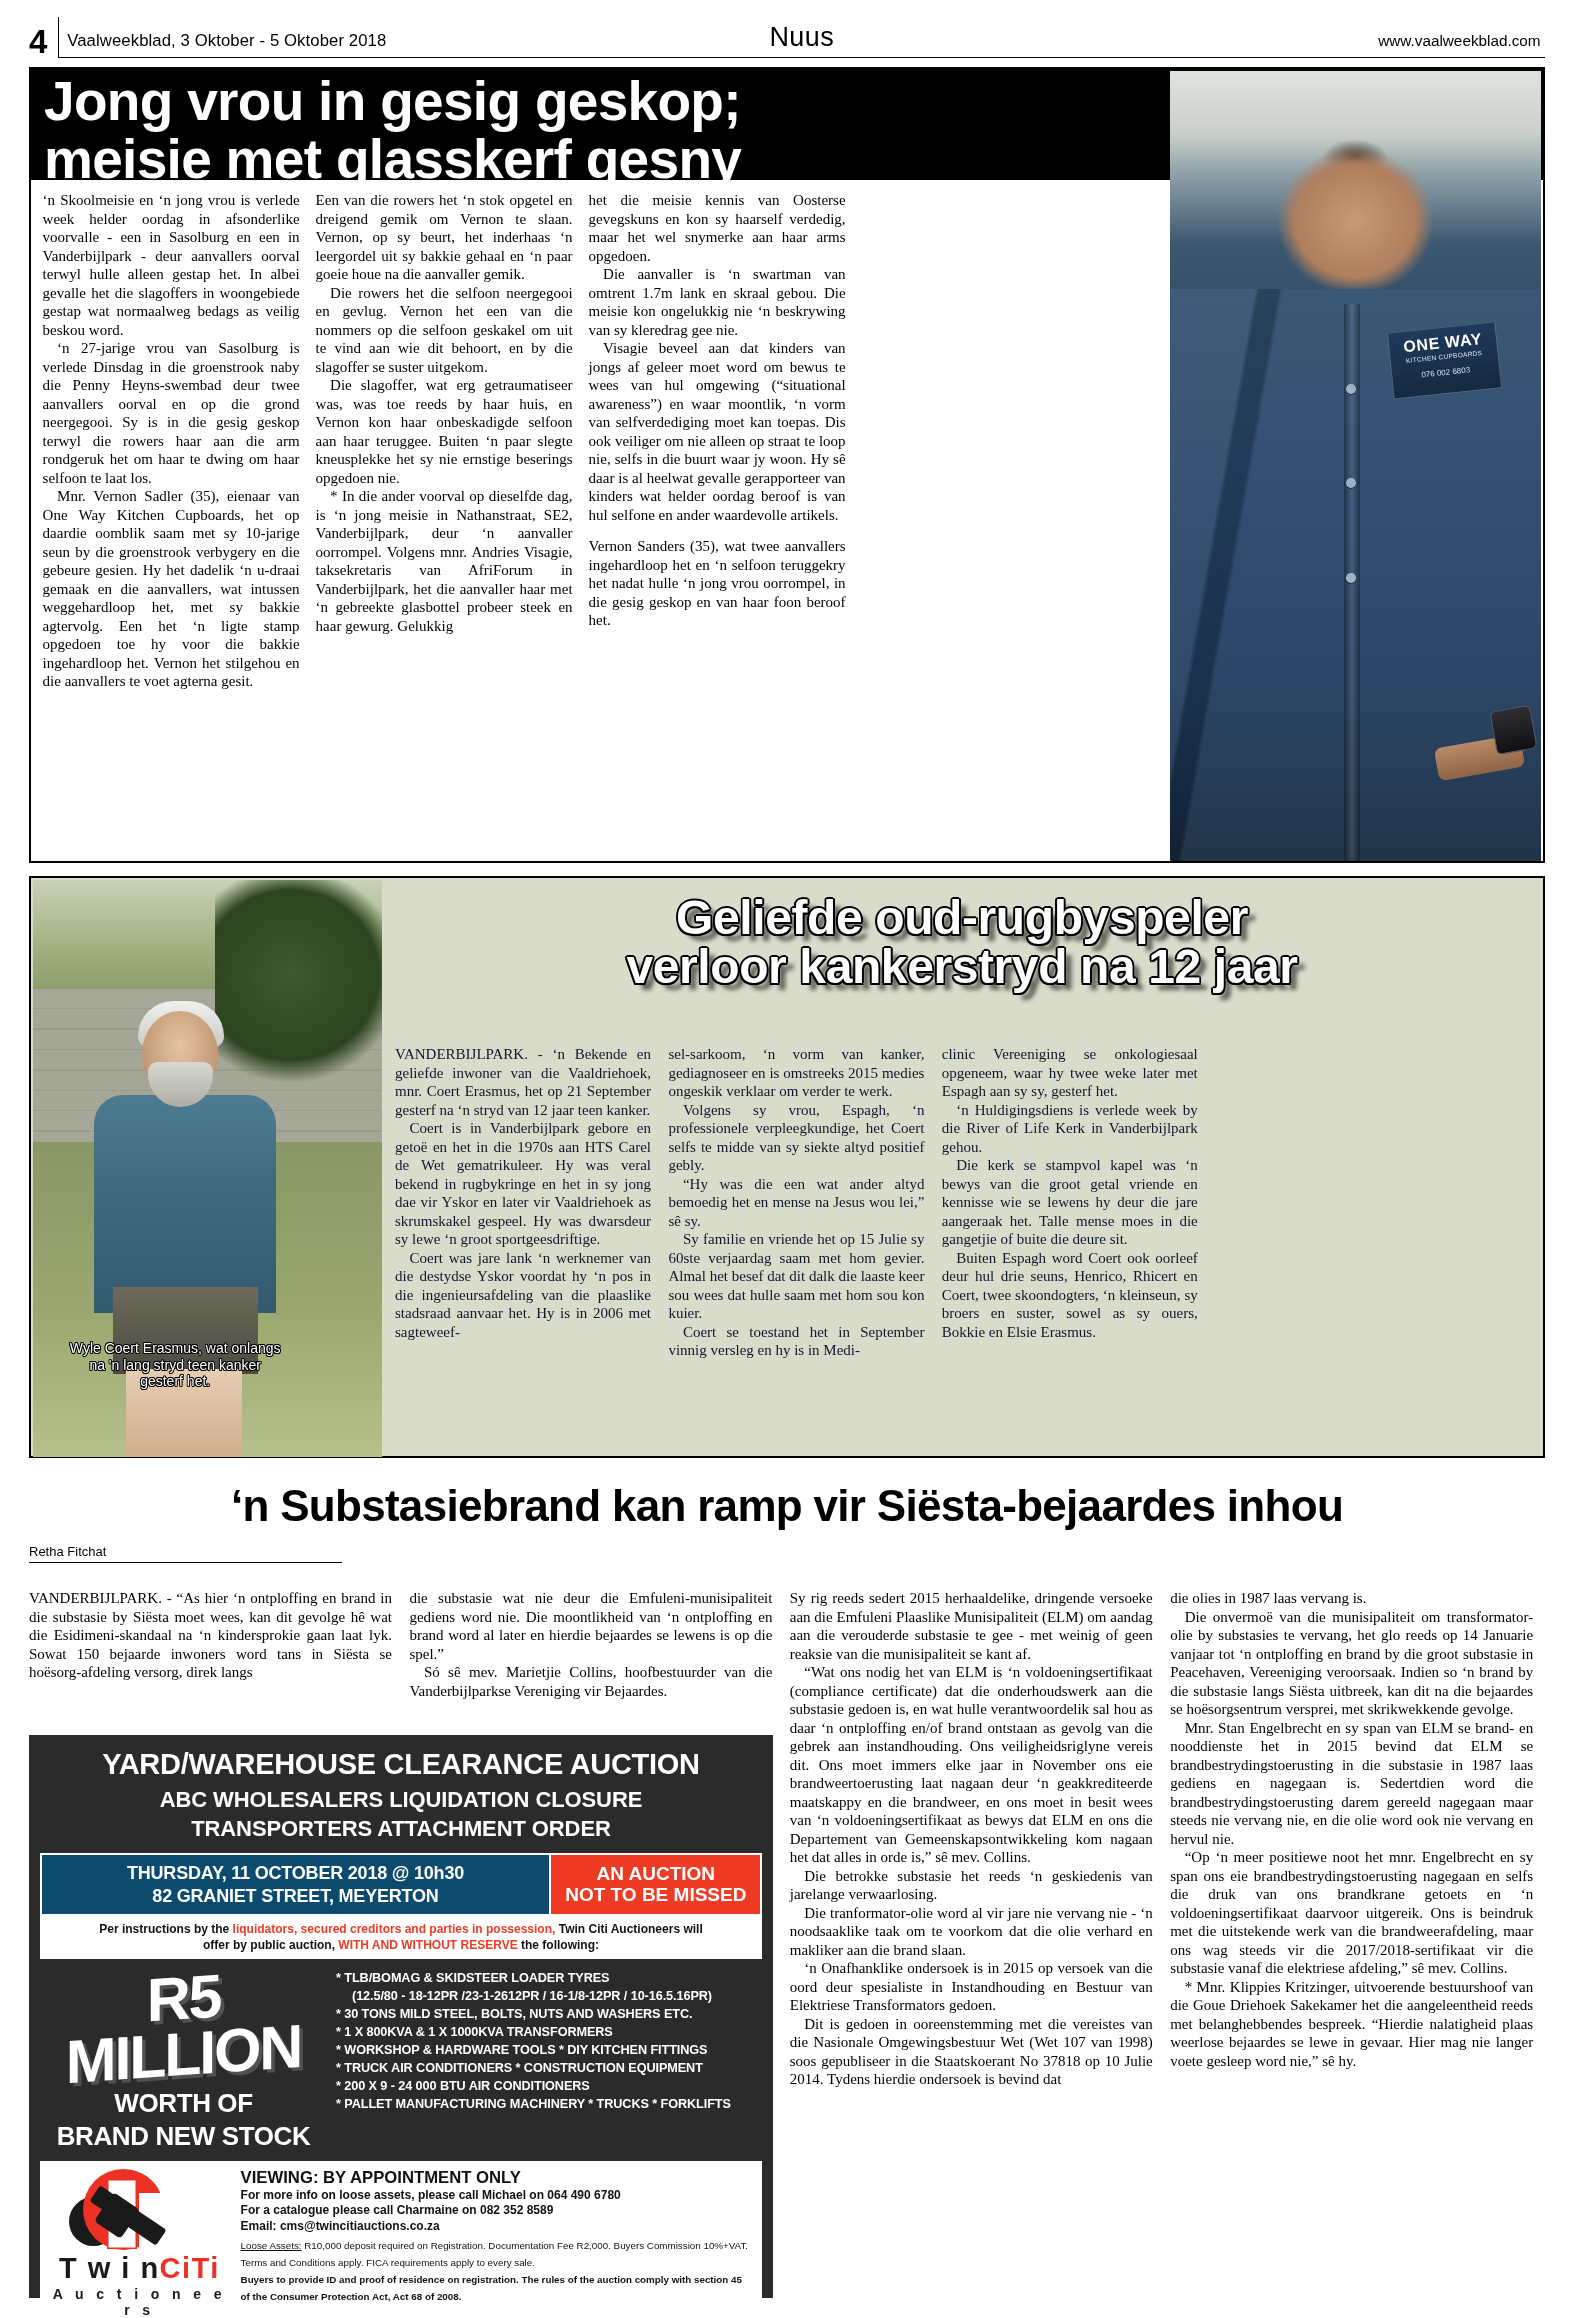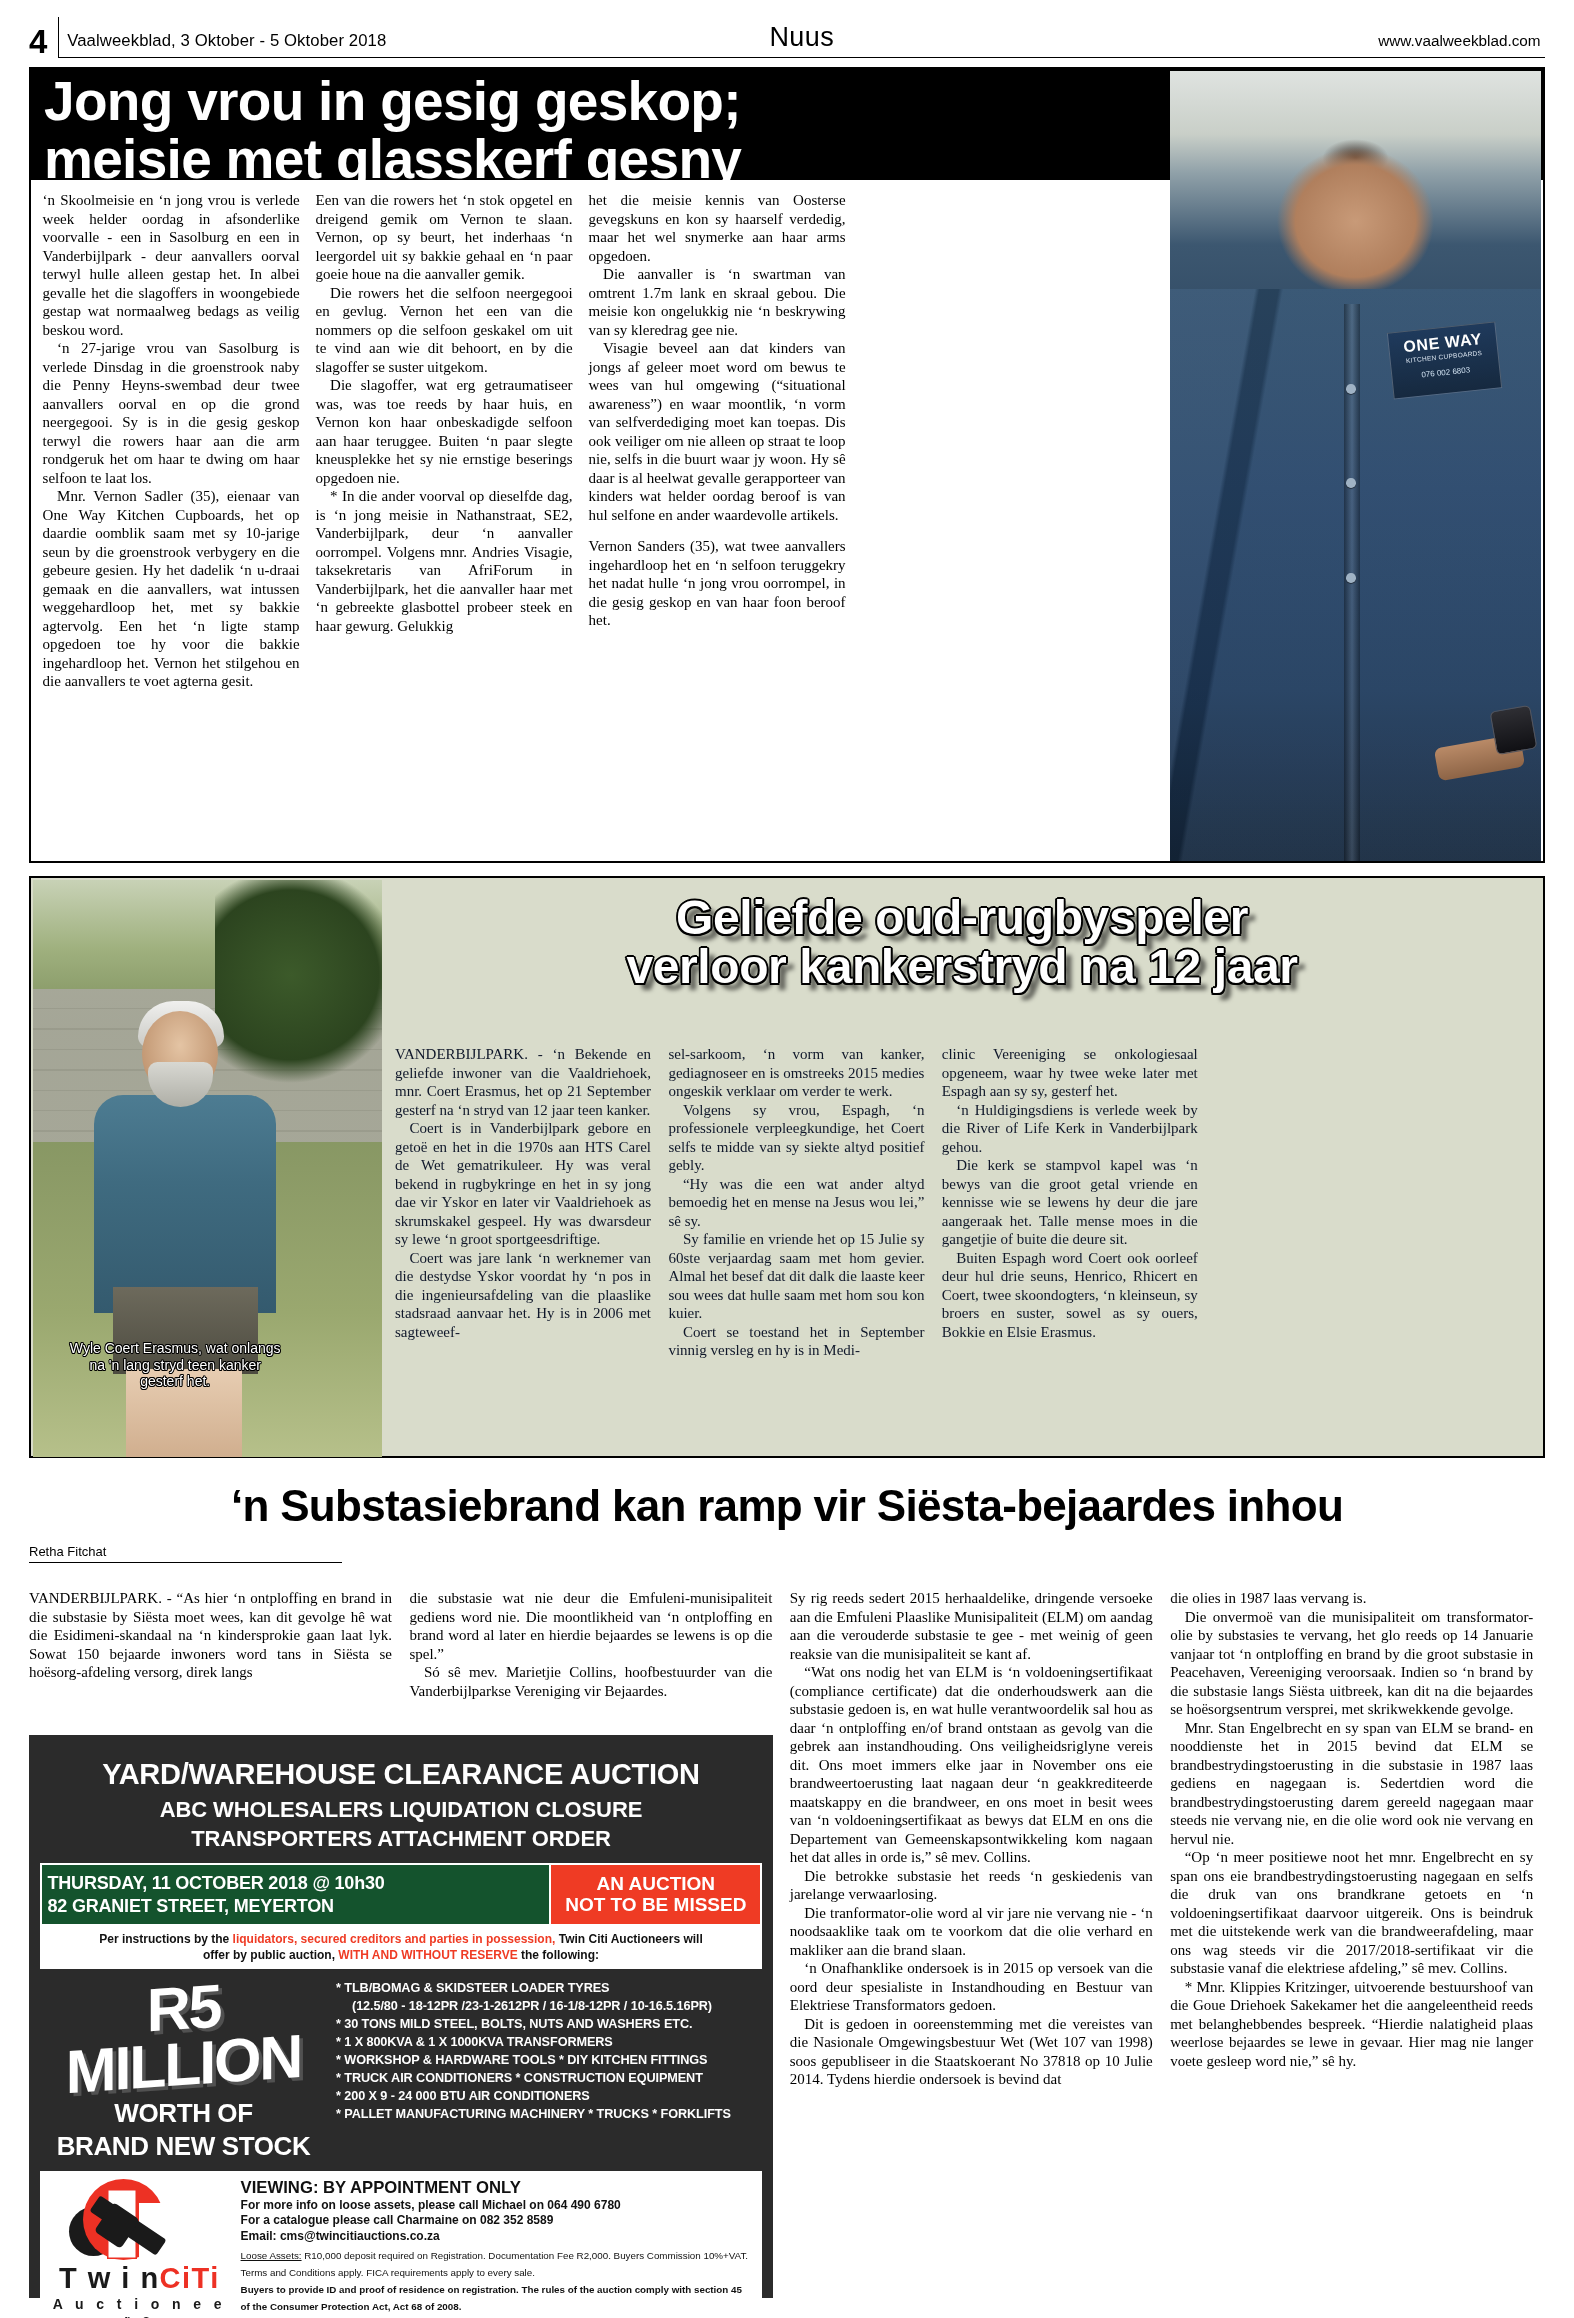--- a/index.html
+++ b/index.html
@@ -220,27 +220,27 @@
     text-indent: 14.5px; hyphens: auto; color: #000;
   }
   .col3 p.noind { text-indent: 0; }
 
   
   .ad {
     position: absolute; left: 29px; top: 1735px; width: 744px; height: 563px;
     background: #2b2b2b; border: 2.2px solid #2b2b2b;
     font-family: "Liberation Sans", sans-serif;
   }
-  .ad-t1 { color:#fff; font-weight:700; font-size:29px; text-align:center; letter-spacing:-0.3px; margin-top:21px; }
+  .ad-t1 { color:#fff; font-weight:700; font-size:29px; text-align:center; letter-spacing:-0.3px; margin-top:11px; }
   .ad-t2 { color:#fff; font-weight:700; font-size:22px; text-align:center; letter-spacing:-0.1px; margin-top:5.8px; }
   .ad-t3 { color:#fff; font-weight:700; font-size:22px; text-align:center; letter-spacing:-0.1px; margin-top:2.9px; }
   .ad-redrow { display:flex; margin:11.6px 8.7px 0 8.7px; gap:0; }
   .ad-red {
-    flex: 1 1 auto; background:#14532d; border:2.2px solid #fff; padding:7.3px 5.8px;
-    color:#fff; font-weight:700; 
+    flex: 1 1 auto; background:#0c4a6e; border:2.2px solid #fff; padding:7.3px 5.8px;
+    color:#fff; font-weight:700; text-align:center;
   }
   .ad-red .r1 { font-size:18px; letter-spacing:-0.2px; }
   .ad-red .r2 { font-size:18px; letter-spacing:-0.2px; margin-top:2.2px; }
   .ad-red2 {
     width: 211px; background:#ef3b24; border:2.2px solid #fff; border-left:0;
     color:#fff; font-weight:700; text-align:center; padding:7.3px 4.4px; font-size:19px; line-height:1.12;
   }
   .ad-white {
     background:#fff; margin:0 8.7px; padding:5.1px 7.3px; text-align:center;
     font-size:12px; color:#111; line-height:1.35; font-weight:600;

